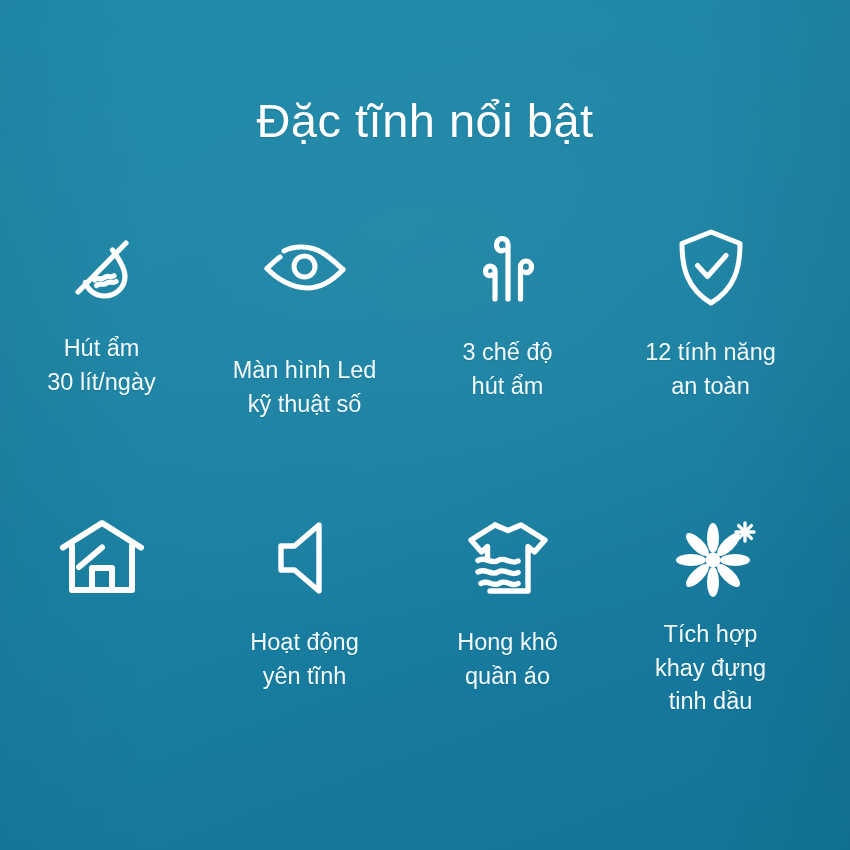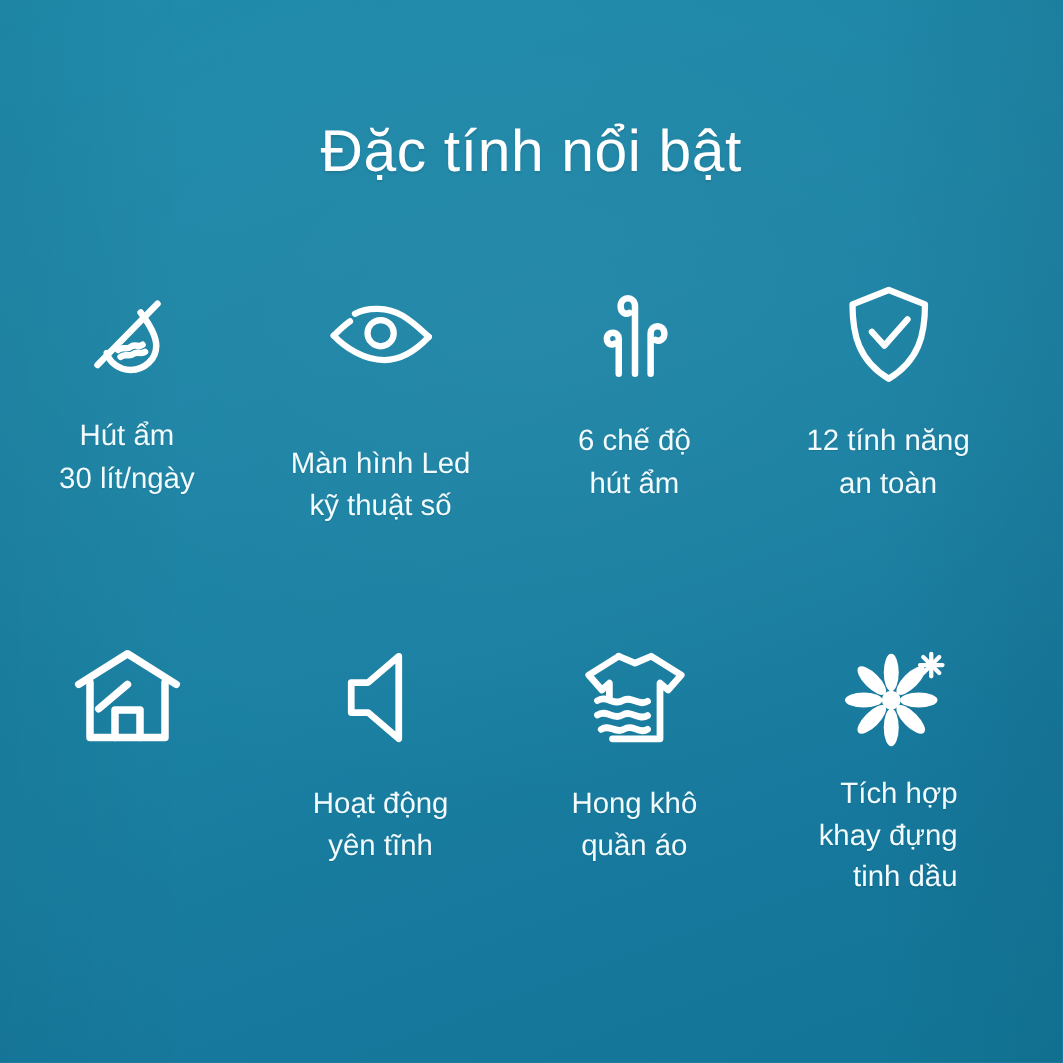--- a/index.html
+++ b/index.html
@@ -94,42 +94,42 @@
   .caption {
     margin-top: 16px;
     color: #f2fbfe;
     font-size: 23.5px;
     line-height: 1.43;
     text-align: center;
     white-space: pre-line;
     text-shadow: 0 1px 1px rgba(0,0,0,0.10);
   }
   .caption.left {
-    text-align: right;
+    text-align: center;
   }
 
   
   .f-1 .caption { margin-top: 18px; }
   .f-2 .caption { margin-top: 40px; }
   .f-3 .caption { margin-top: 22px; }
   .f-4 .caption { margin-top: 22px; }
   .f-5 .caption { margin-top: 22px; }
   .f-6 .caption { margin-top: 22px; }
   .f-7 .caption { margin-top: 22px; }
   .f-8 .caption { margin-top: 14px; }
 
   .f-8 { align-items: center; }
   .f-8 .icon-box { transform: translateX(8px); }
 </style>
 </head>
 <body>
 
 <div id="poster">
 
-  <h1 id="title">Đặc tính nổi bật</h1>
+  <h1 id="title">Đặc tĩnh nổi bật</h1>
 
   <div class="row" id="row-1">
 
     <div class="feature f-1">
       <div class="icon-box">
         <svg width="74" height="76" viewBox="0 0 74 76" fill="none" stroke="#ffffff" stroke-width="5.2" stroke-linecap="round" stroke-linejoin="round">
 
           <path d="M47.5 20 C55 30 60 39 60 46.5 C60 57.5 50.5 66 39.5 66 C30.5 66 22.8 60.3 20.4 52.5"></path>
 
           <path d="M29.5 50 C33 46.5 36 50.5 39.5 47.5 C43 44.5 45.5 48.5 49 45.8"></path>
@@ -161,21 +161,21 @@
       <div class="icon-box">
         <svg width="64" height="78" viewBox="0 0 64 78" fill="none" stroke="#ffffff" stroke-width="5.2" stroke-linecap="round" stroke-linejoin="round">
 
           <path d="M19 70 L19 42 C19 35.5 9.5 35.5 9.5 42 C9.5 46 13 47.5 15.5 46"></path>
 
           <path d="M32 70 L32 16 C32 7.5 20.5 7.5 20.5 16 C20.5 21 24.5 23 27.5 21.3"></path>
 
           <path d="M44.5 70 L44.5 38 C44.5 30 55.5 30 55.5 38 C55.5 42.5 51.5 44.5 48.5 43"></path>
         </svg>
       </div>
-      <div class="caption">6 chế độ
+      <div class="caption">3 chế độ
 hút ẩm</div>
     </div>
 
     <div class="feature f-4">
       <div class="icon-box">
         <svg width="72" height="80" viewBox="0 0 72 80" fill="none" stroke="#ffffff" stroke-width="5" stroke-linecap="round" stroke-linejoin="round">
           <path d="M36 4 L65 15.5 C65 40 60 60.5 36 75 C12 60.5 7 40 7 15.5 Z"></path>
           <path d="M22.5 37.5 L32.5 48.5 L51 27.5"></path>
         </svg>
       </div>

